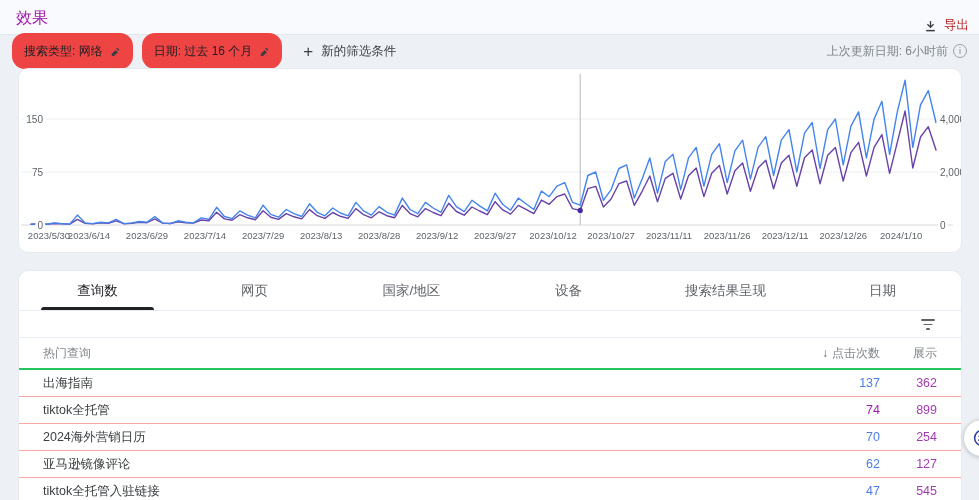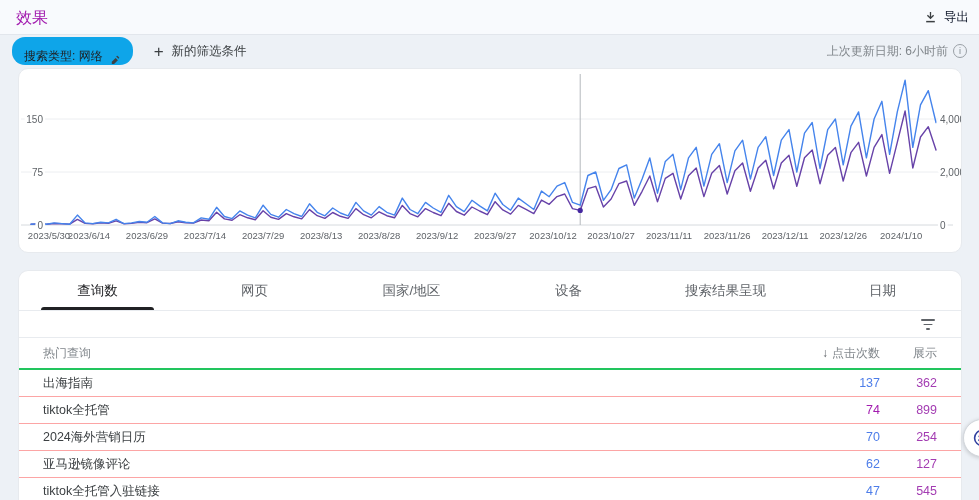--- a/index.html
+++ b/index.html
@@ -2,25 +2,25 @@
 <html><head>
 <meta charset="utf-8">
 <style>
   html,body{margin:0;padding:0;}
   body{font-family:"Liberation Sans",sans-serif;-webkit-font-smoothing:antialiased;}
   .stage{position:relative;width:979px;height:500px;background:#edf1f6;overflow:hidden;}
 
   
   .topbar{position:absolute;left:0;top:0;right:0;height:34px;background:#f8fafd;border-bottom:1px solid #e2e6ec;}
   .page-title{position:absolute;left:8px;top:8px;font-size:16px;color:#a21caf;margin-left:8px;}
-  .export-btn{position:absolute;right:10px;top:0;height:34px;display:flex;align-items:center;gap:6px;font-size:12.5px;color:#0f172a;cursor:pointer;}
+  .export-btn{position:absolute;right:10px;top:0;height:34px;display:flex;align-items:flex-end;gap:6px;font-size:12.5px;color:#b91c1c;cursor:pointer;}
 
   
   .filterbar{position:absolute;left:0;top:35px;right:0;height:32px;display:flex;align-items:center;padding-left:12px;}
-  .chip{display:flex;align-items:flex-end;gap:7px;background:#0ea5e9;border-radius:13px;height:28px;padding:0 12px;font-size:12px;color:#202124;margin-right:9px;cursor:pointer;white-space:nowrap;}
+  .chip{display:flex;align-items:center;gap:7px;background:#ef4444;border-radius:13px;height:36px;padding:0 12px;font-size:12px;color:#202124;margin-right:9px;cursor:pointer;white-space:nowrap;}
   .add-filter{display:flex;align-items:center;gap:8px;margin-left:12px;font-size:12.5px;color:#3c4043;cursor:pointer;}
   .plus-ic{font-size:17px;line-height:1;color:#3c4043;font-weight:400;}
   .updated{position:absolute;right:12px;top:35px;height:32px;display:flex;align-items:center;gap:5px;font-size:12px;color:#80868b;}
   .info-ic{width:12px;height:12px;border:1px solid #9aa0a6;border-radius:50%;font-size:9px;line-height:12px;text-align:center;color:#80868b;font-style:normal;}
 
   
   .chart-card{position:absolute;left:18px;top:68px;width:944px;height:185px;background:#fff;border-radius:10px;border:1px solid #e7eaee;box-sizing:border-box;}
   .chart-card svg{display:block;}
 
   
@@ -58,20 +58,28 @@
           <path d="M7.3 2h1.4v5.2l2.1-2.1 1 1L8 9.9 4.2 6.1l1-1 2.1 2.1z" fill="#3c4043"></path>
           <rect x="3.4" y="11.6" width="9.2" height="1.6" fill="#3c4043"></rect>
         </svg>
     </span>
     <span>导出</span>
   </div>
 
   <div class="filterbar">
     <div class="chip">
       <span>搜索类型: 网络</span>
+      <span style="display:flex;">
+        <svg width="11" height="11" viewBox="0 0 16 16">
+            <path d="M11.1 2.9l2 2a.9.9 0 010 1.3l-.8.8-3.3-3.3.8-.8a.9.9 0 011.3 0zM2.6 11.4l5.6-5.6 3.3 3.3-5.6 5.6H2.6z" fill="#3c4043"></path>
+          </svg>
+      </span>
+    </div>
+    <div class="chip">
+      <span>日期: 过去 16 个月</span>
       <span style="display:flex;">
         <svg width="11" height="11" viewBox="0 0 16 16">
             <path d="M11.1 2.9l2 2a.9.9 0 010 1.3l-.8.8-3.3-3.3.8-.8a.9.9 0 011.3 0zM2.6 11.4l5.6-5.6 3.3 3.3-5.6 5.6H2.6z" fill="#3c4043"></path>
           </svg>
       </span>
     </div>
     <div class="add-filter">
       <span class="plus-ic">+</span>
       <span>新的筛选条件</span>
     </div>

